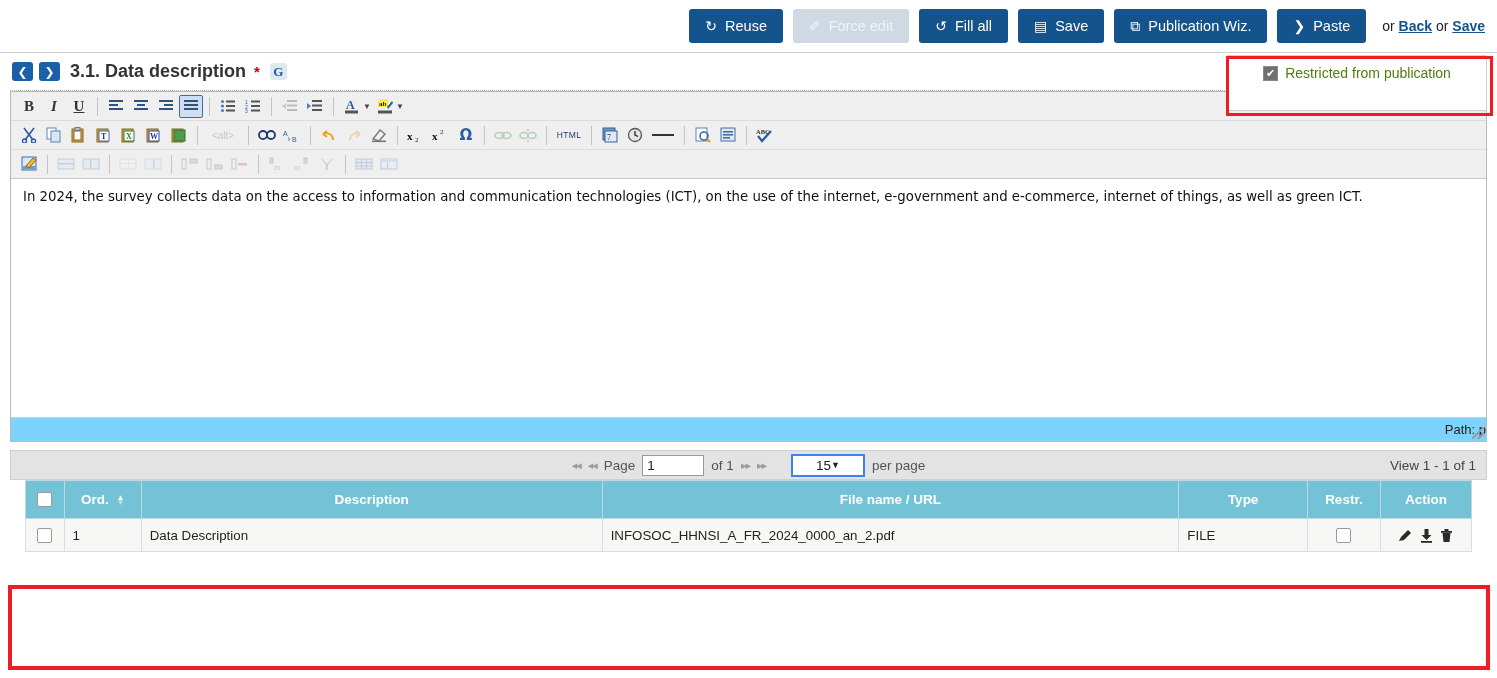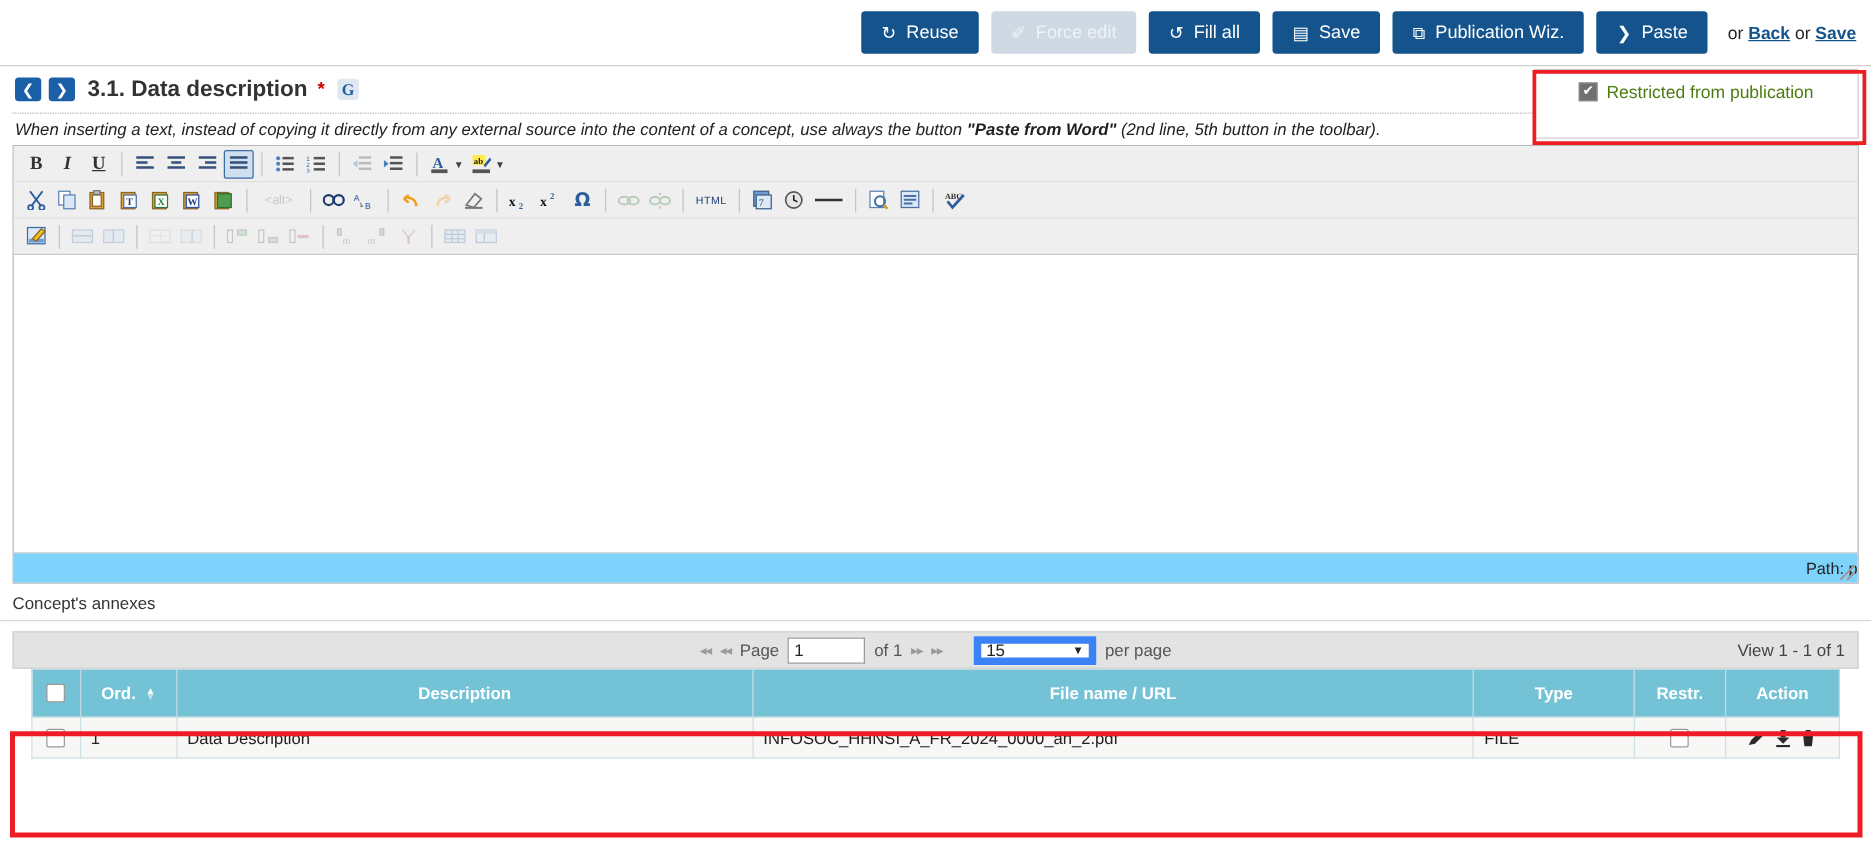--- a/index.html
+++ b/index.html
@@ -213,24 +213,24 @@
     position:absolute; left:0; right:0;
     display:flex; align-items:center; justify-content:center; gap:7px;
   }
   .pg-icon { color:#9a9a9a; font-size:11px; letter-spacing:-1px; cursor:pointer; }
   .pg-input {
     width:62px;height:21px;border:1px solid #9a9a9a;background:#fff;
     font-size:13.5px;padding:0 4px;font-family:"Liberation Sans", sans-serif;
     color:#222;
   }
   .pg-select {
-    width:98px;height:23px;border:6px solid #3b82f6;background:#fff;
+    width:74px;height:23px;border:2px solid #3b82f6;background:#fff;
     font-size:13.5px;padding:0 4px;font-family:"Liberation Sans", sans-serif;
     color:#222; margin-left:18px;
-    display:flex;align-items:center;justify-content:space-between;cursor:pointer;
+    display:flex;align-items:center;justify-content:center;cursor:pointer;
   }
   .pg-select .ar { font-size:9px; color:#222; }
   .pager-right {
     margin-left:auto; margin-right:10px; font-size:13.5px; color:#444;
     position: relative; z-index: 2;
   }
 
   
   .tbl-wrap { margin: 0 25px; position: relative; }
   table.annex {
@@ -341,23 +341,20 @@
           <span>✔</span>
         </span>
         <span class="restricted-label">Restricted from publication</span>
       </div>
     </div>
   </div>
   <div class="dotted"></div>
 
   <div class="redbox"></div>
 
-  <div class="hint">
-    <span>When inserting a text, instead of copying it directly from any external source into the content of a concept, use always the button </span><b>"Paste from Word"</b><span> (2nd line, 5th button in the toolbar).</span>
-  </div>
 
   <div class="editor">
 
     <div class="tbrow">
       <div class="tbi">
           <b style="font-family:'Liberation Serif',serif;font-size:15px;">B</b>
         </div>
       <div class="tbi">
           <i style="font-family:'Liberation Serif',serif;font-size:15px;font-weight:bold;">I</i>
         </div>
@@ -696,29 +693,29 @@
       <div class="tbi dim">
         <svg width="18" height="14">
             <rect x="1" y="2" width="16" height="10" fill="#dfe9f6" stroke="#5a82b5"></rect>
             <rect x="1" y="2" width="16" height="3" fill="#9fc0e0"></rect>
             <rect x="7" y="5" width="1" height="7" fill="#5a82b5"></rect>
           </svg>
       </div>
     </div>
 
     <div class="edit-area">
+      <p>In 2024, the survey collects data on the access to information and communication technologies (ICT), on the use of the internet, e-government and e-commerce, internet of things, as well as green ICT.</p>
     </div>
 
     <div class="pathbar">
       <span>Path: p</span>
       <span class="resizer"></span>
     </div>
   </div>
 
-  <div class="annex-label">Concept's annexes</div>
 
   <div class="pager">
     <div class="pager-center">
       <span class="pg-icon">◂◂</span>
       <span class="pg-icon">◂◂</span>
       <span>Page</span>
       <input class="pg-input" value="1" style="">
       <span>of 1</span>
       <span class="pg-icon">▸▸</span>
       <span class="pg-icon">▸▸</span>

